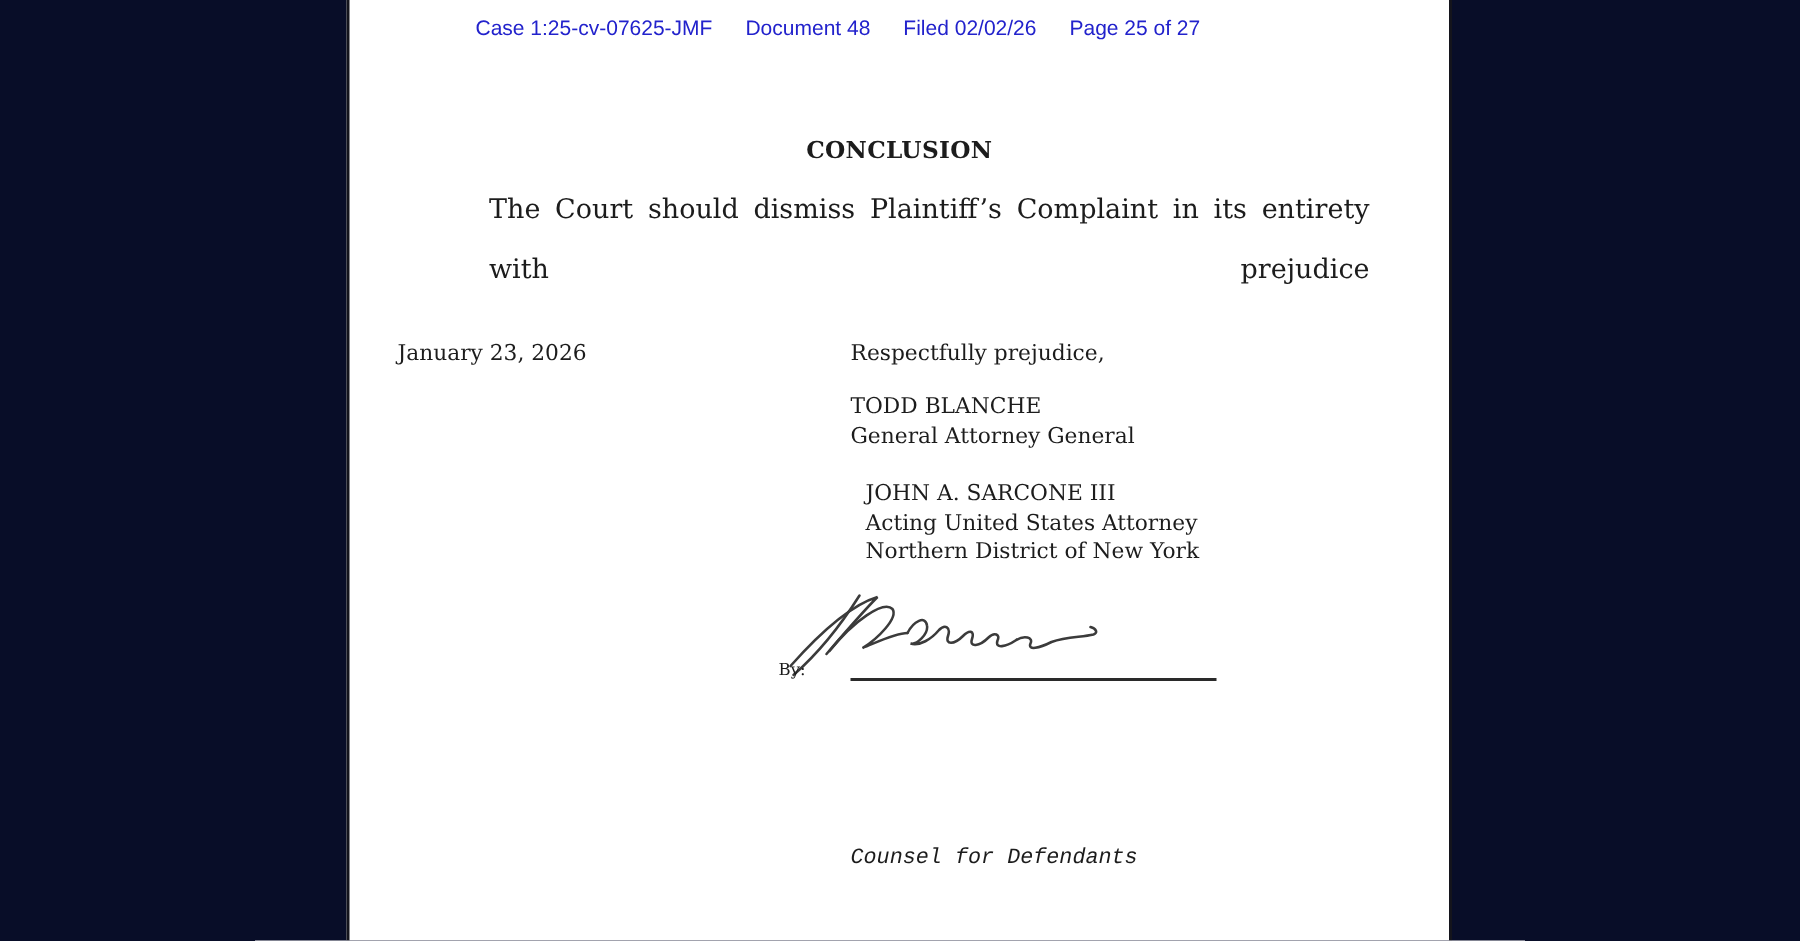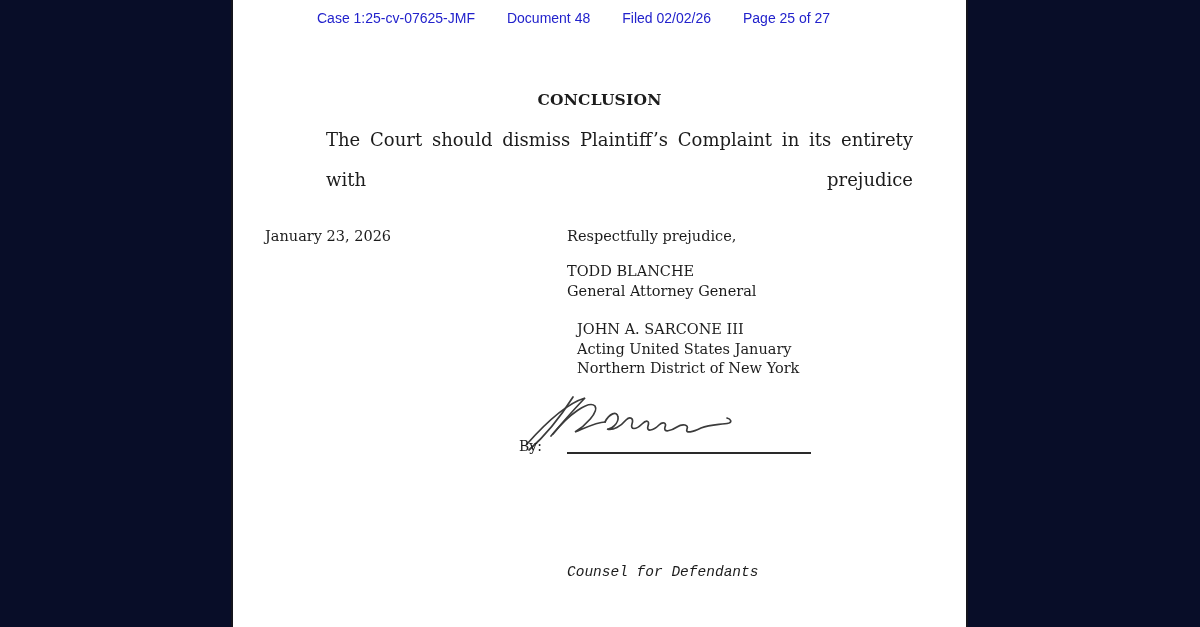--- a/index.html
+++ b/index.html
@@ -22,21 +22,21 @@
     left: 231px; top: 0;
     width: 737px; height: 627px;
     background: var(--page-white);
     border-left: 2px solid var(--page-edge);
     border-right: 2px solid var(--page-edge);
   }
   .stamp-header {
     position: absolute;
     left: 84px; top: 10px;
     display: flex;
-    gap: 32px;
+    gap: 22px;
     font-family: "Liberation Sans", sans-serif;
     font-size: 14px;
     color: var(--header-blue);
     white-space: nowrap;
   }
   .heading {
     position: absolute;
     left: 0; top: 90px;
     width: 100%;
     text-align: center;
@@ -63,21 +63,21 @@
     left: 32px; top: 227px;
     font-size: 14.5px;
     line-height: 19.5px;
     text-align: center;
   }
   .sig-col { font-size: 14.5px; line-height: 19.5px; }
   .sig-col div { white-space: nowrap; }
   .grp-salutation { position: absolute; left: 334px; top: 227px; }
   .grp-attorney1  { position: absolute; left: 334px; top: 262px; }
   .grp-attorney2  { position: absolute; left: 344px; top: 320px; }
-  .by-label       { position: absolute; left: 286px; top: 437px; font-size: 14px; line-height: 19.5px; }
+  .by-label       { position: absolute; left: 286px; top: 437px; font-size: 11px; line-height: 19.5px; }
   .sig-image      { position: absolute; left: 290px; top: 394px; width: 212px; height: 58px; }
   .sig-rule       { position: absolute; left: 334px; top: 452px; width: 244px; border-top: 2px solid #2a2a2a; }
   .grp-signer     { position: absolute; left: 334px; top: 457px; }
   .grp-counsel    { position: absolute; left: 334px; top: 563px; font-family: Liberation Mono, monospace; }
   .it { font-style: italic; }
 </style>
 </head>
 <body>
 
 <div class="page">
@@ -101,21 +101,21 @@
     <div>Respectfully prejudice,</div>
   </div>
 
   <div class="sig-col grp-attorney1">
     <div>TODD BLANCHE</div>
     <div>General Attorney General</div>
   </div>
 
   <div class="sig-col grp-attorney2">
     <div>JOHN A. SARCONE III</div>
-    <div>Acting United States January</div>
+    <div>Acting United States Attorney</div>
     <div>Northern District of New York</div>
   </div>
 
   <svg class="sig-image" viewBox="0 0 212 58" fill="none" xmlns="http://www.w3.org/2000/svg">
     <g stroke="#3b3b3b" stroke-width="1.7" stroke-linecap="round" fill="none">
       <path d="M4,50 C20,32 42,10 62,4 C52,14 40,28 28,42"></path>
       <path d="M50,3 C38,22 22,42 6,56"></path>
       <path d="M30,40 C46,20 66,6 72,12 C76,18 62,32 52,38 C62,34 74,28 82,28"></path>
       <path d="M82,28 C86,20 94,16 95,23 C96,29 88,36 84,35 C90,37 98,32 103,26 C107,22 111,24 109,30 C107,36 113,36 119,30 C123,26 127,26 125,32 C123,38 130,37 136,31 C140,27 144,29 142,33 C140,39 148,37 154,33 C160,29 166,31 164,35 C162,40 170,38 178,34 C188,30 198,31 206,29 C209,28 208,25 204,24"></path>
     </g>

